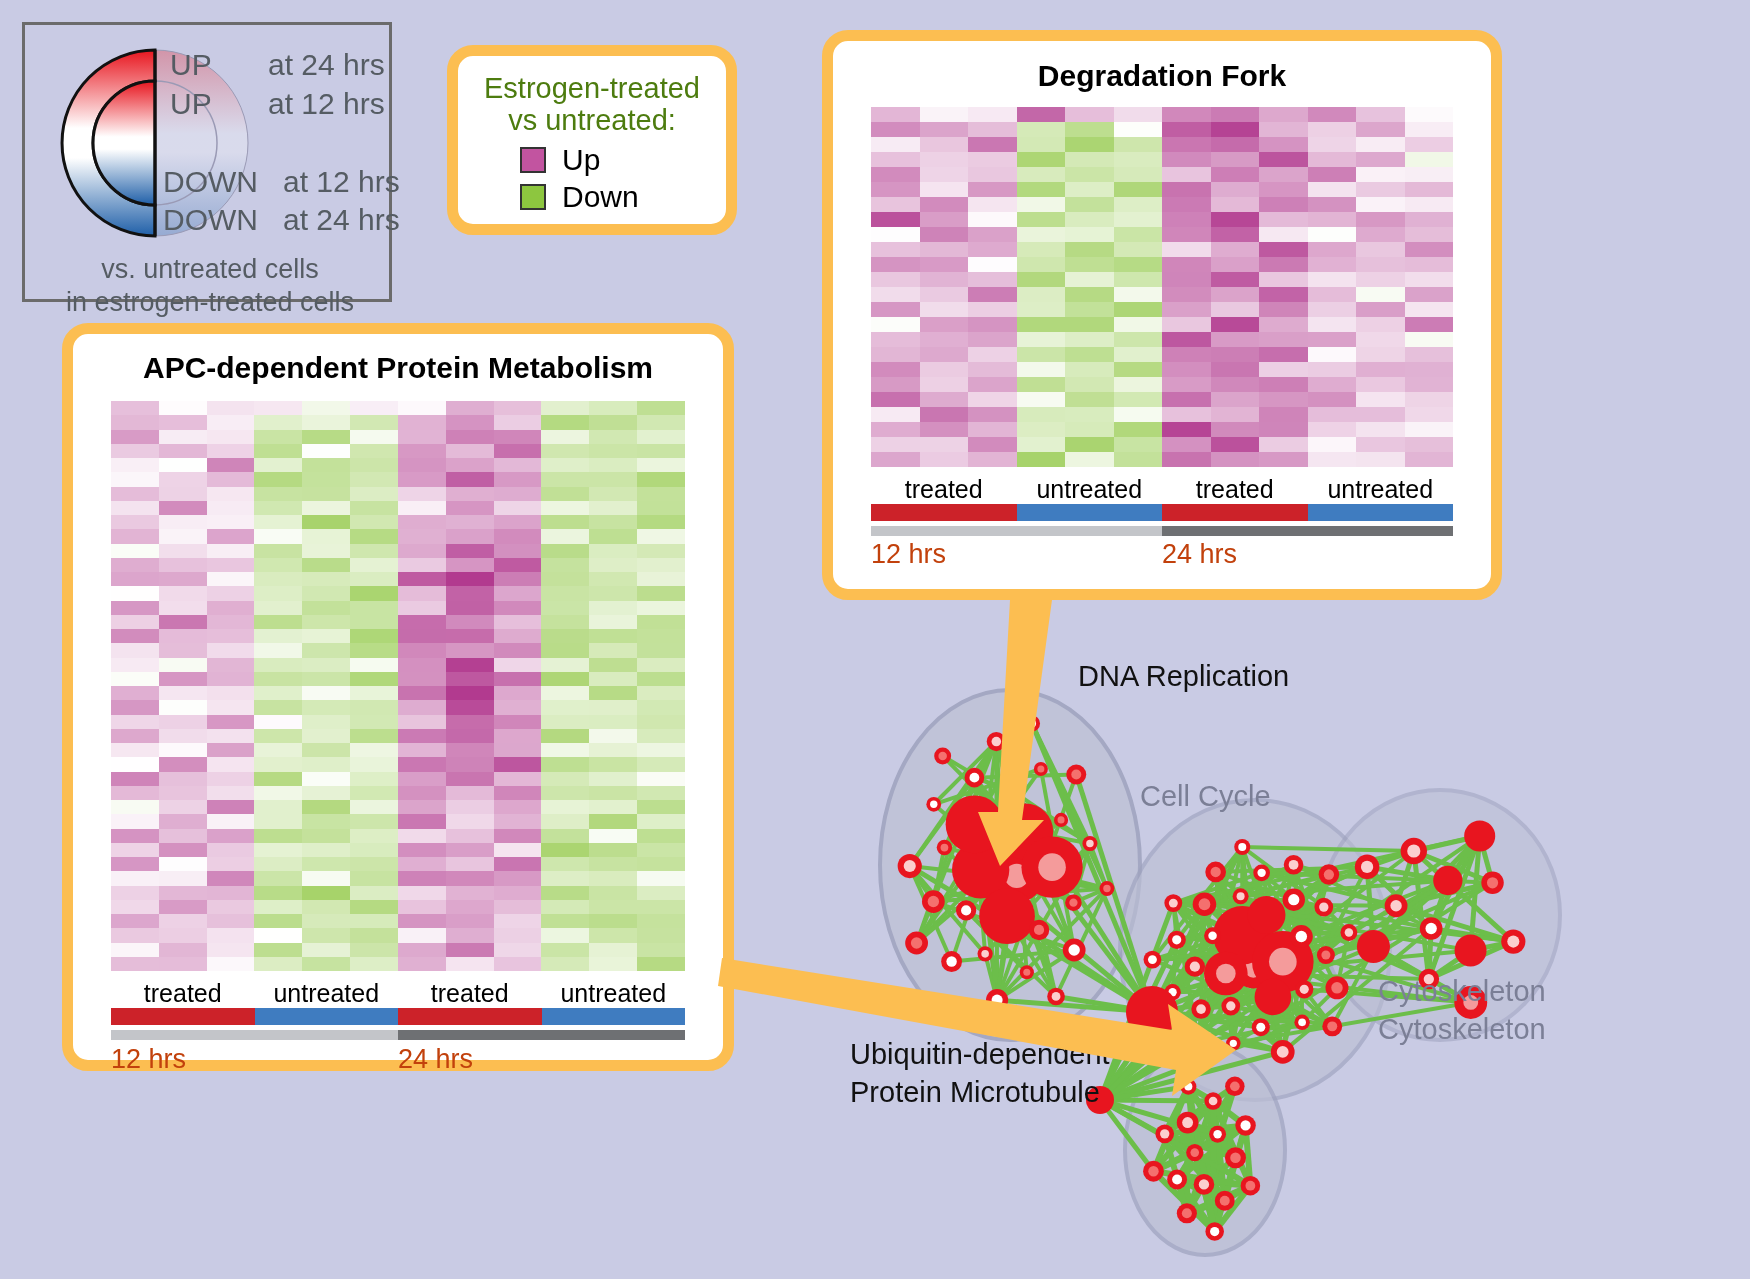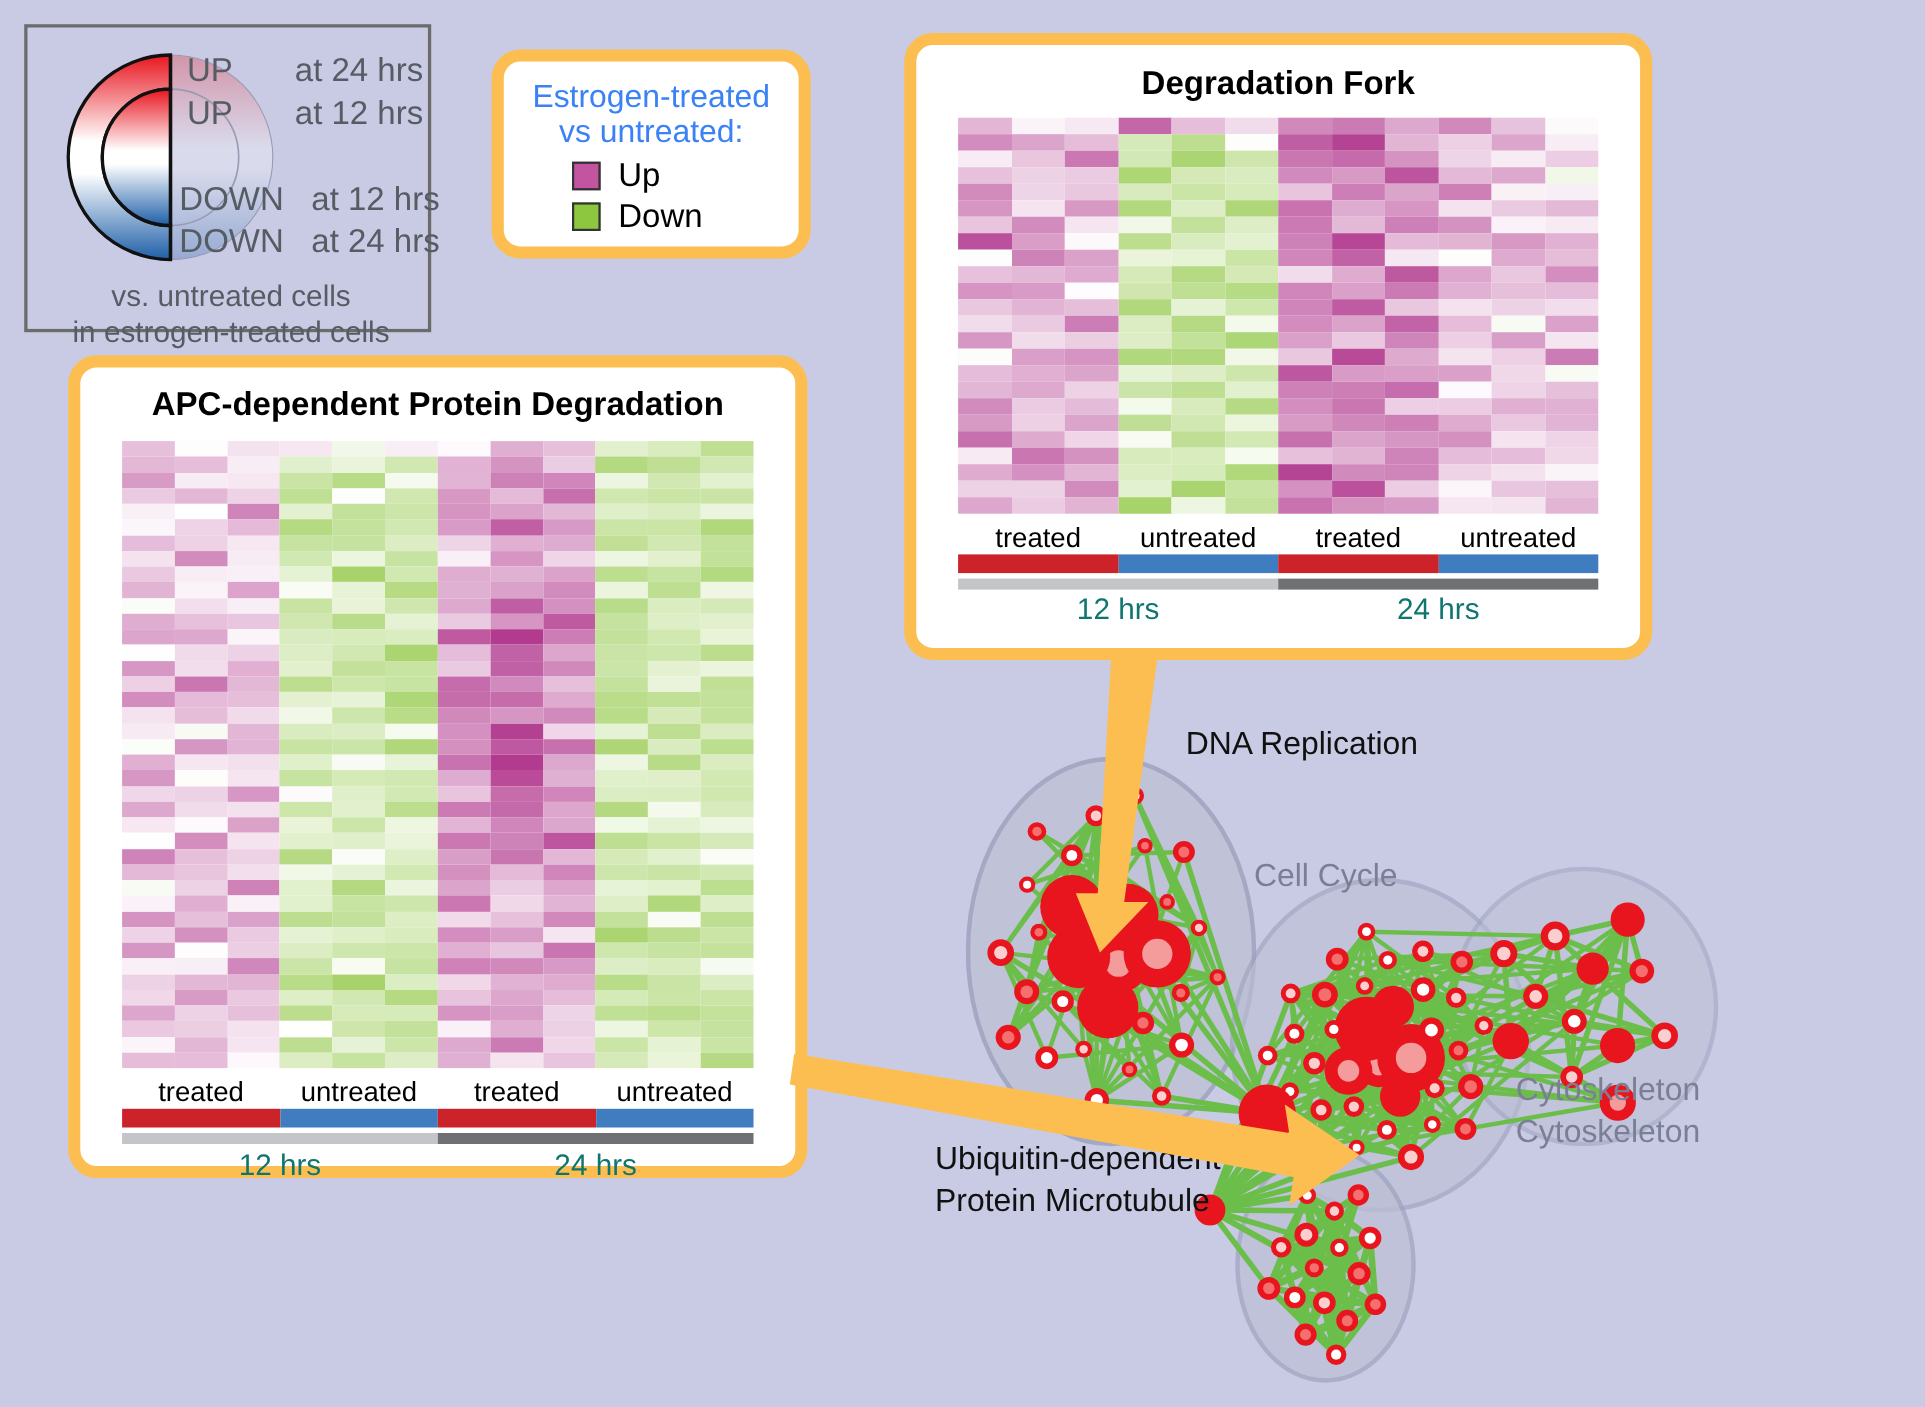--- a/index.html
+++ b/index.html
@@ -31,21 +31,21 @@
     background:#ffffff;border:11px solid #fcbe51;border-radius:26px;
     box-sizing:border-box;
   }
   .panel-title{
     text-align:center;font-size:30px;font-weight:bold;color:#000;
   }
 
   
   #legend-panel{left:447px;top:45px;width:290px;height:190px;}
   #legend-panel .ltext{
-    font-size:29px;color:#3b82f6;text-align:center;line-height:1.12;margin-top:16px;
+    font-size:29px;color:#4d7c0f;text-align:center;line-height:1.12;margin-top:16px;
   }
   .legend-rows{margin-top:6px;padding-left:62px;}
   .legend-row{display:flex;align-items:center;gap:16px;margin-top:3px;}
   .swatch{width:26px;height:26px;border:2px solid #333;box-sizing:border-box;}
   .legend-row span{font-size:30px;color:#000;}
 
   
   #rf-panel{left:822px;top:30px;width:680px;height:570px;}
   
   #apc-panel{left:62px;top:323px;width:672px;height:748px;}
@@ -53,21 +53,21 @@
   
   .heatmap{display:grid;}
   .hcell{width:100%;height:100%;}
 
   
   .cond-labels{display:flex;}
   .cond-labels div{flex:1;text-align:center;font-size:25px;color:#000;}
   .cond-bar{display:flex;height:17px;}
   .time-bar{display:flex;height:10px;margin-top:5px;}
   .time-labels{display:flex;}
-  .time-labels div{flex:1;text-align:center;font-size:27px;color:#0f766e;}
+  .time-labels div{flex:1;font-size:27px;color:#c2410c;}
 
   
   #network{left:800px;top:620px;width:950px;height:659px;}
   .cluster-label{position:absolute;font-size:29px;white-space:nowrap;}
   .cl-dark{color:#111;}
   .cl-gray{color:#7b7f96;}
 </style>
 </head>
 <body>
 
@@ -450,21 +450,21 @@
         <div style="flex: 1 1 0%; background: rgb(110, 112, 115);"></div>
       </div>
     <div class="time-labels" style="margin-top:3px;">
       <div>12 hrs</div>
       <div>24 hrs</div>
     </div>
   </div>
 </div>
 
 <div class="abs panel" id="apc-panel">
-  <div class="panel-title" style="margin-top:17px;">APC-dependent Protein Degradation</div>
+  <div class="panel-title" style="margin-top:17px;">APC-dependent Protein Metabolism</div>
   <div style="padding:0 38px;">
     <div class="heatmap" id="hm-apc" style="margin-top: 16px; height: 570px; grid-template-columns: repeat(12, 1fr); grid-template-rows: repeat(40, 1fr);">
         <div class="hcell" style="background: rgb(230, 191, 219);"></div>
         <div class="hcell" style="background: rgb(254, 252, 253);"></div>
         <div class="hcell" style="background: rgb(244, 227, 239);"></div>
         <div class="hcell" style="background: rgb(246, 231, 241);"></div>
         <div class="hcell" style="background: rgb(242, 248, 233);"></div>
         <div class="hcell" style="background: rgb(248, 238, 246);"></div>
         <div class="hcell" style="background: rgb(253, 249, 252);"></div>
         <div class="hcell" style="background: rgb(223, 174, 209);"></div>

